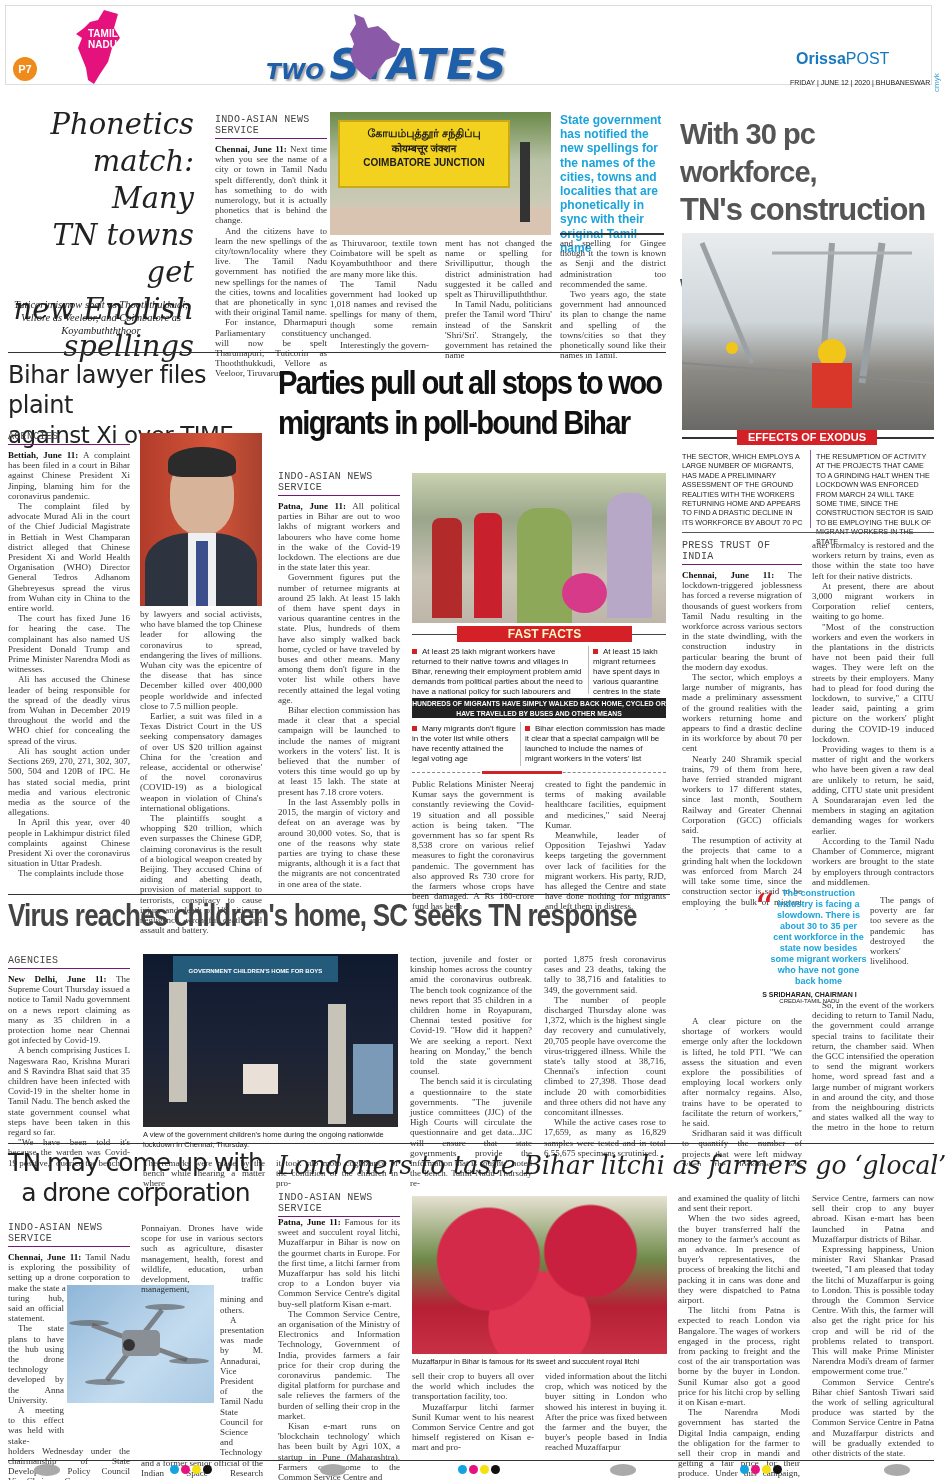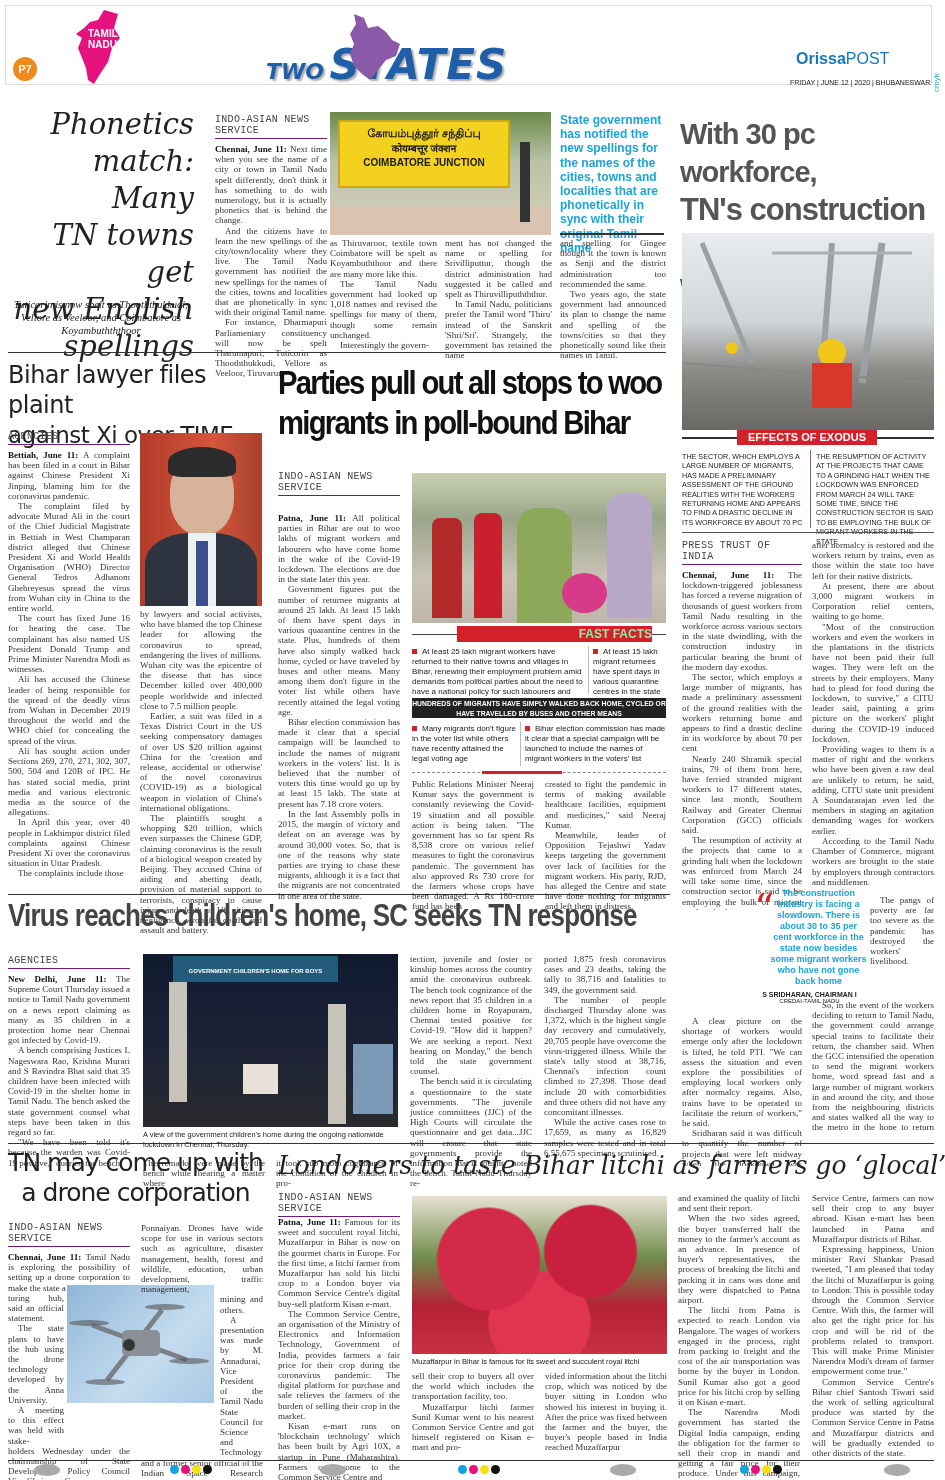--- a/index.html
+++ b/index.html
@@ -195,37 +195,37 @@
     <p>The plaintiffs sought a whopping $20 trillion, which even surpasses the Chinese GDP, claiming coronavirus is the result of a biological weapon created by Beijing. They accused China of aiding and abetting death, provision of material support to terrorists, conspiracy to cause injury and death of US citizens, negligence, wrongful death, and assault and battery.</p>
   </div>
 </div>
 
 <div class="abs" style="left:278px;top:362px;width:392px;font-family:'Liberation Sans',sans-serif;font-weight:bold;color:#111;letter-spacing:-2px;line-height:40px;">
   <div style="font-size:34px;transform:scaleX(0.86);transform-origin:left;white-space:nowrap;">Parties pull out all stops to woo</div>
   <div style="font-size:34px;transform:scaleX(0.86);transform-origin:left;white-space:nowrap;">migrants in poll-bound Bihar</div>
 </div>
 <div class="abs" style="left:278px;top:471px;width:122px;">
   <div class="agency">INDO-ASIAN NEWS SERVICE</div>
-  <div class="body-text" style="margin-top:17px">
+  <div class="body-text" style="margin-top:5px">
     <p class="first"><span class="dateline">Patna, June 11:</span> <span>All political parties in Bihar are out to woo lakhs of migrant workers and labourers who have come home in the wake of the Covid-19 lockdown. The elections are due in the state later this year.</span></p>
     <p>Government figures put the number of returnee migrants at around 25 lakh. At least 15 lakh of them have spent days in various quarantine centres in the state. Plus, hundreds of them have also simply walked back home, cycled or have traveled by buses and other means. Many among them don't figure in the voter list while others have recently attained the legal voting age.</p>
     <p>Bihar election commission has made it clear that a special campaign will be launched to include the names of migrant workers in the voters' list. It is believed that the number of voters this time would go up by at least 15 lakh. The state at present has 7.18 crore voters.</p>
     <p>In the last Assembly polls in 2015, the margin of victory and defeat on an average was by around 30,000 votes. So, that is one of the reasons why state parties are trying to chase these migrants, although it is a fact that the migrants are not concentrated in one area of the state.</p>
   </div>
 </div>
 <div class="photo" style="left:412px;top:473px;width:254px;height:150px;background:linear-gradient(#c9d2b0 0%,#9aa58a 30%,#c9c3b6 70%,#bdb6a8 100%);">
   <div class="abs" style="left:20px;top:45px;width:30px;height:100px;background:#b32a2a;border-radius:8px 8px 0 0"></div>
   <div class="abs" style="left:62px;top:40px;width:28px;height:105px;background:#c8202c;border-radius:8px 8px 0 0"></div>
   <div class="abs" style="left:105px;top:35px;width:55px;height:115px;background:#8ea85a;border-radius:20px 20px 0 0"></div>
   <div class="abs" style="left:150px;top:100px;width:45px;height:40px;background:#d83a8a;border-radius:50%"></div>
   <div class="abs" style="left:195px;top:20px;width:45px;height:125px;background:#b8a8c8;border-radius:18px 18px 0 0"></div>
 </div>
 <div class="abs" style="left:412px;top:626px;width:254px;height:148px;">
   <div class="abs" style="left:0;top:8px;width:254px;height:1px;background:#444"></div>
-  <div class="abs" style="left:45px;top:0;width:195px;height:16px;background:#d42027;color:#86efac;font-family:'Liberation Sans',sans-serif;font-weight:bold;font-size:12px;line-height:16px;text-align:right;">FAST FACTS</div>
+  <div class="abs" style="left:45px;top:0;width:175px;height:16px;background:#d42027;color:#fef9c3;font-family:'Liberation Sans',sans-serif;font-weight:bold;font-size:12px;line-height:16px;text-align:center;">FAST FACTS</div>
   <div class="abs ff-item" style="left:0;top:21px;width:172px;"><span class="sq"></span><span>At least 25 lakh migrant workers have returned to their native towns and villages in Bihar, renewing their employment problem amid demands from political parties about the need to have a national policy for such labourers and workers</span></div>
   <div class="abs" style="left:176px;top:20px;width:1px;height:48px;background:#bbb"></div>
   <div class="abs ff-item" style="left:181px;top:21px;width:73px;"><span class="sq"></span><span>At least 15 lakh migrant returnees have spent days in various quarantine centres in the state</span></div>
   <div class="abs" style="left:0;top:72px;width:254px;height:20px;background:#222;color:#fff;font-family:'Liberation Sans',sans-serif;font-weight:bold;font-size:6.8px;line-height:9.5px;text-align:center;padding-top:1px;">HUNDREDS OF MIGRANTS HAVE SIMPLY WALKED BACK HOME, CYCLED OR HAVE TRAVELLED BY BUSES AND OTHER MEANS</div>
   <div class="abs ff-item" style="left:0;top:98px;width:104px;"><span class="sq"></span><span>Many migrants don't figure in the voter list while others have recently attained the legal voting age</span></div>
   <div class="abs" style="left:108px;top:96px;width:1px;height:44px;background:#bbb"></div>
   <div class="abs ff-item" style="left:113px;top:98px;width:141px;"><span class="sq"></span><span>Bihar election commission has made it clear that a special campaign will be launched to include the names of migrant workers in the voters' list</span></div>
   <div class="abs" style="left:0;top:146px;width:254px;height:0;border-top:1px dashed #888"></div>
   <div class="abs" style="left:70px;top:145px;width:80px;height:3px;background:#d42027"></div>
 </div>

